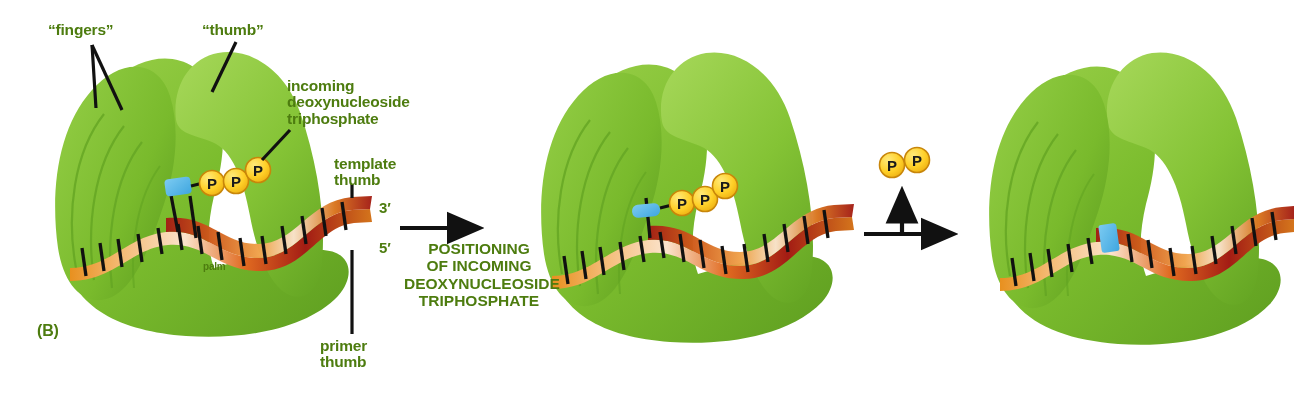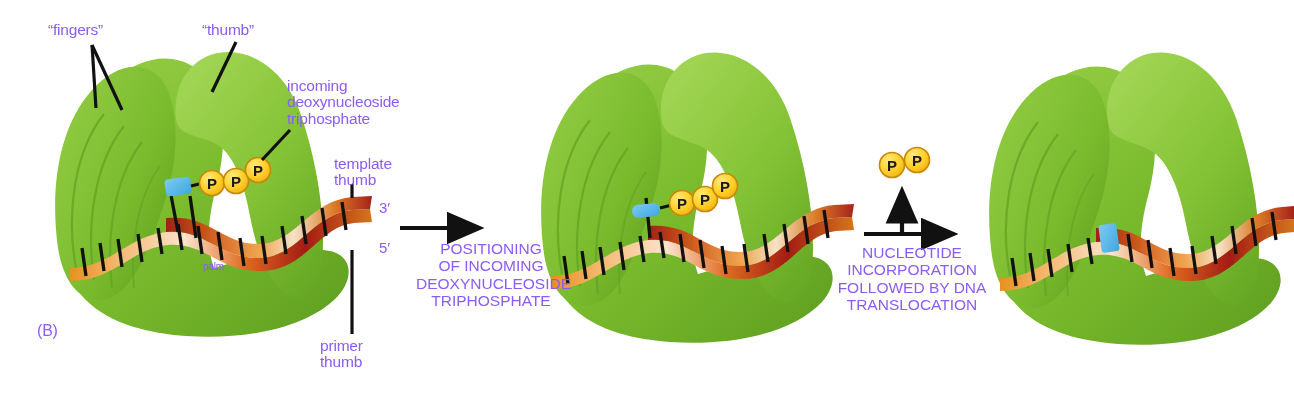--- a/index.html
+++ b/index.html
@@ -6,21 +6,21 @@
   body{
     width:1294px;height:400px;
     font-family:"Liberation Sans",sans-serif;
     overflow:hidden;position:relative;
   }
   #stage{position:relative;width:1294px;height:400px;background:#fff;}
   #svgroot{position:absolute;left:0;top:0;width:1294px;height:400px;}
   .lbl{
     position:absolute;
     font-family:"Liberation Sans",sans-serif;
-    font-weight:normal;color:#8b5cf6;
+    font-weight:bold;color:#4d7c0f;
     white-space:pre;line-height:1.06;
     letter-spacing:-0.2px;
   }
   .lbl.small{font-size:15.5px;}
   .lbl.caps{font-size:15.5px;letter-spacing:0px;text-align:center;line-height:1.12;}
   .lbl.prime{font-size:15px;}
   .lbl.panel{font-size:16px;}
   .lbl.palm{font-size:10px;}
 </style>
 </head>
@@ -274,22 +274,18 @@
 triphosphate</div>
   <div class="lbl small" style="left:334px;top:156px;">template
 thumb</div>
   <div class="lbl prime" style="left:379px;top:200px;">3′</div>
   <div class="lbl prime" style="left:379px;top:240px;">5′</div>
   <div class="lbl palm" style="left:203px;top:262px;">palm</div>
   <div class="lbl small" style="left:320px;top:338px;">primer
 thumb</div>
   <div class="lbl panel" style="left:37px;top:323px;">(B)</div>
 
-  <div class="lbl caps" style="left:416px;top:240px;width:150px;">POSITIONING
+  <div class="lbl caps" style="left:404px;top:240px;width:150px;">POSITIONING
 OF INCOMING
 DEOXYNUCLEOSIDE
 TRIPHOSPHATE</div>
-  <div class="lbl caps" style="left:832px;top:244px;width:160px;">NUCLEOTIDE
-INCORPORATION
-FOLLOWED BY DNA
-TRANSLOCATION</div>
 
 </div>
 
 </body></html>

